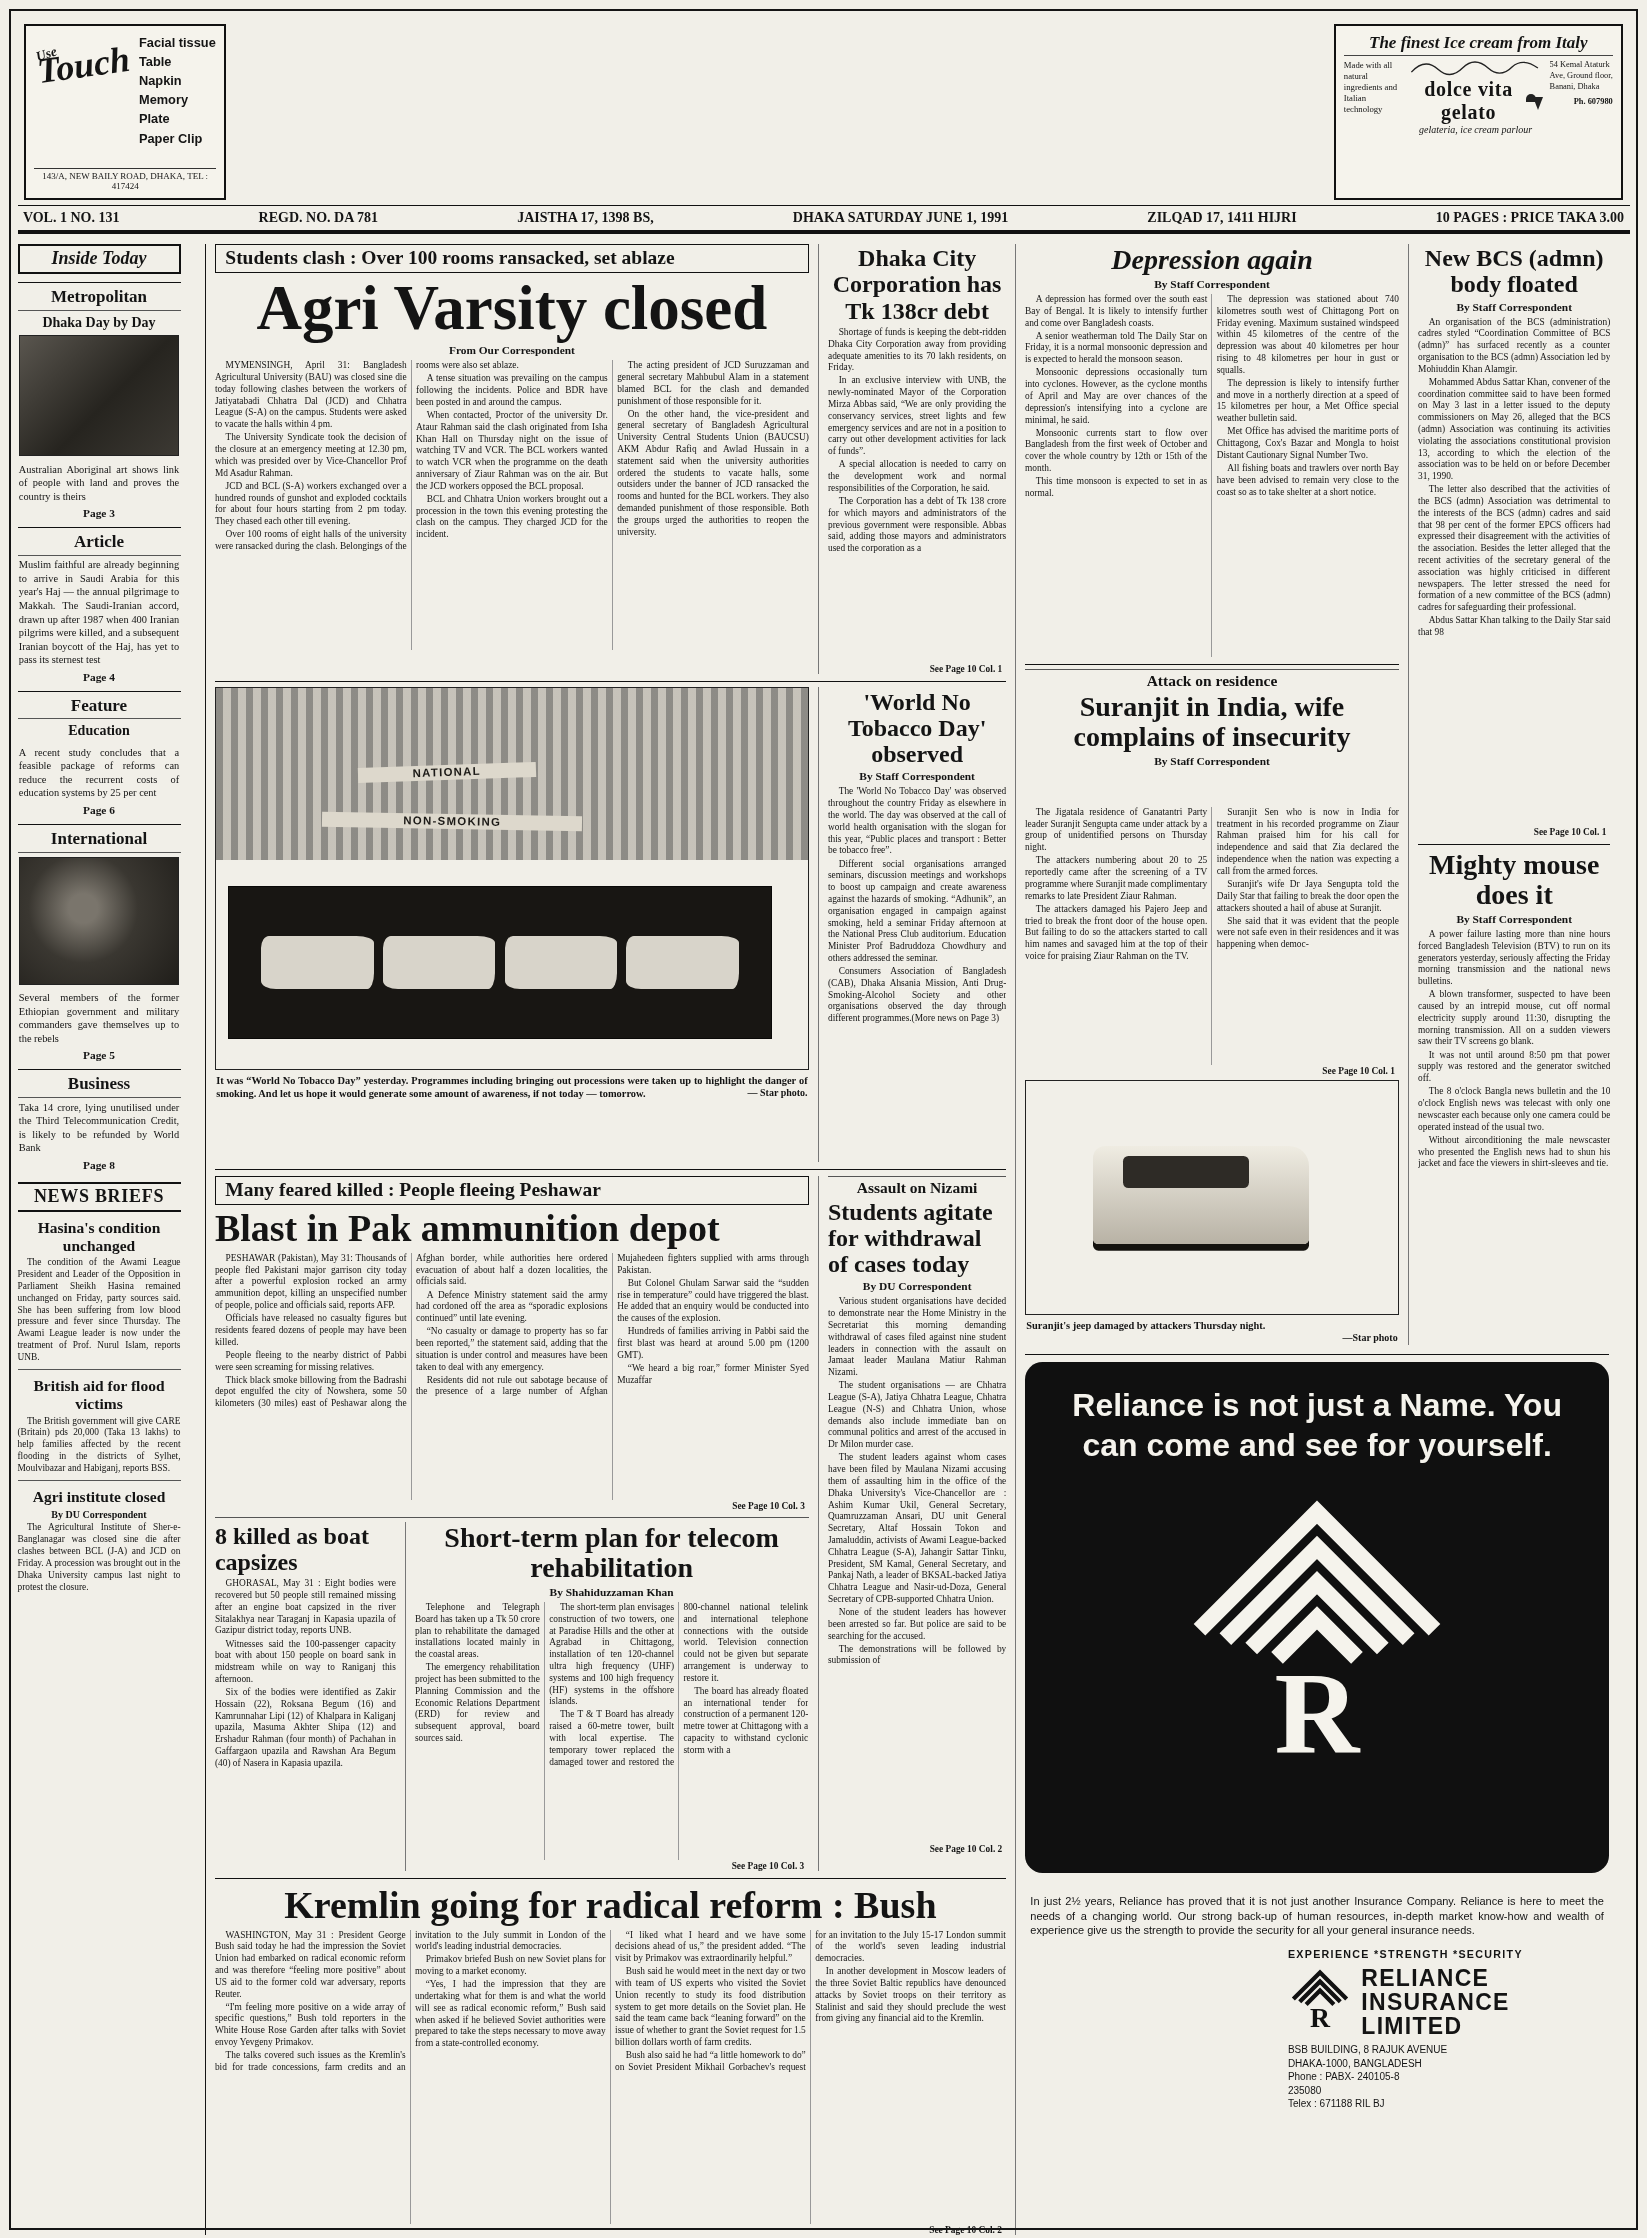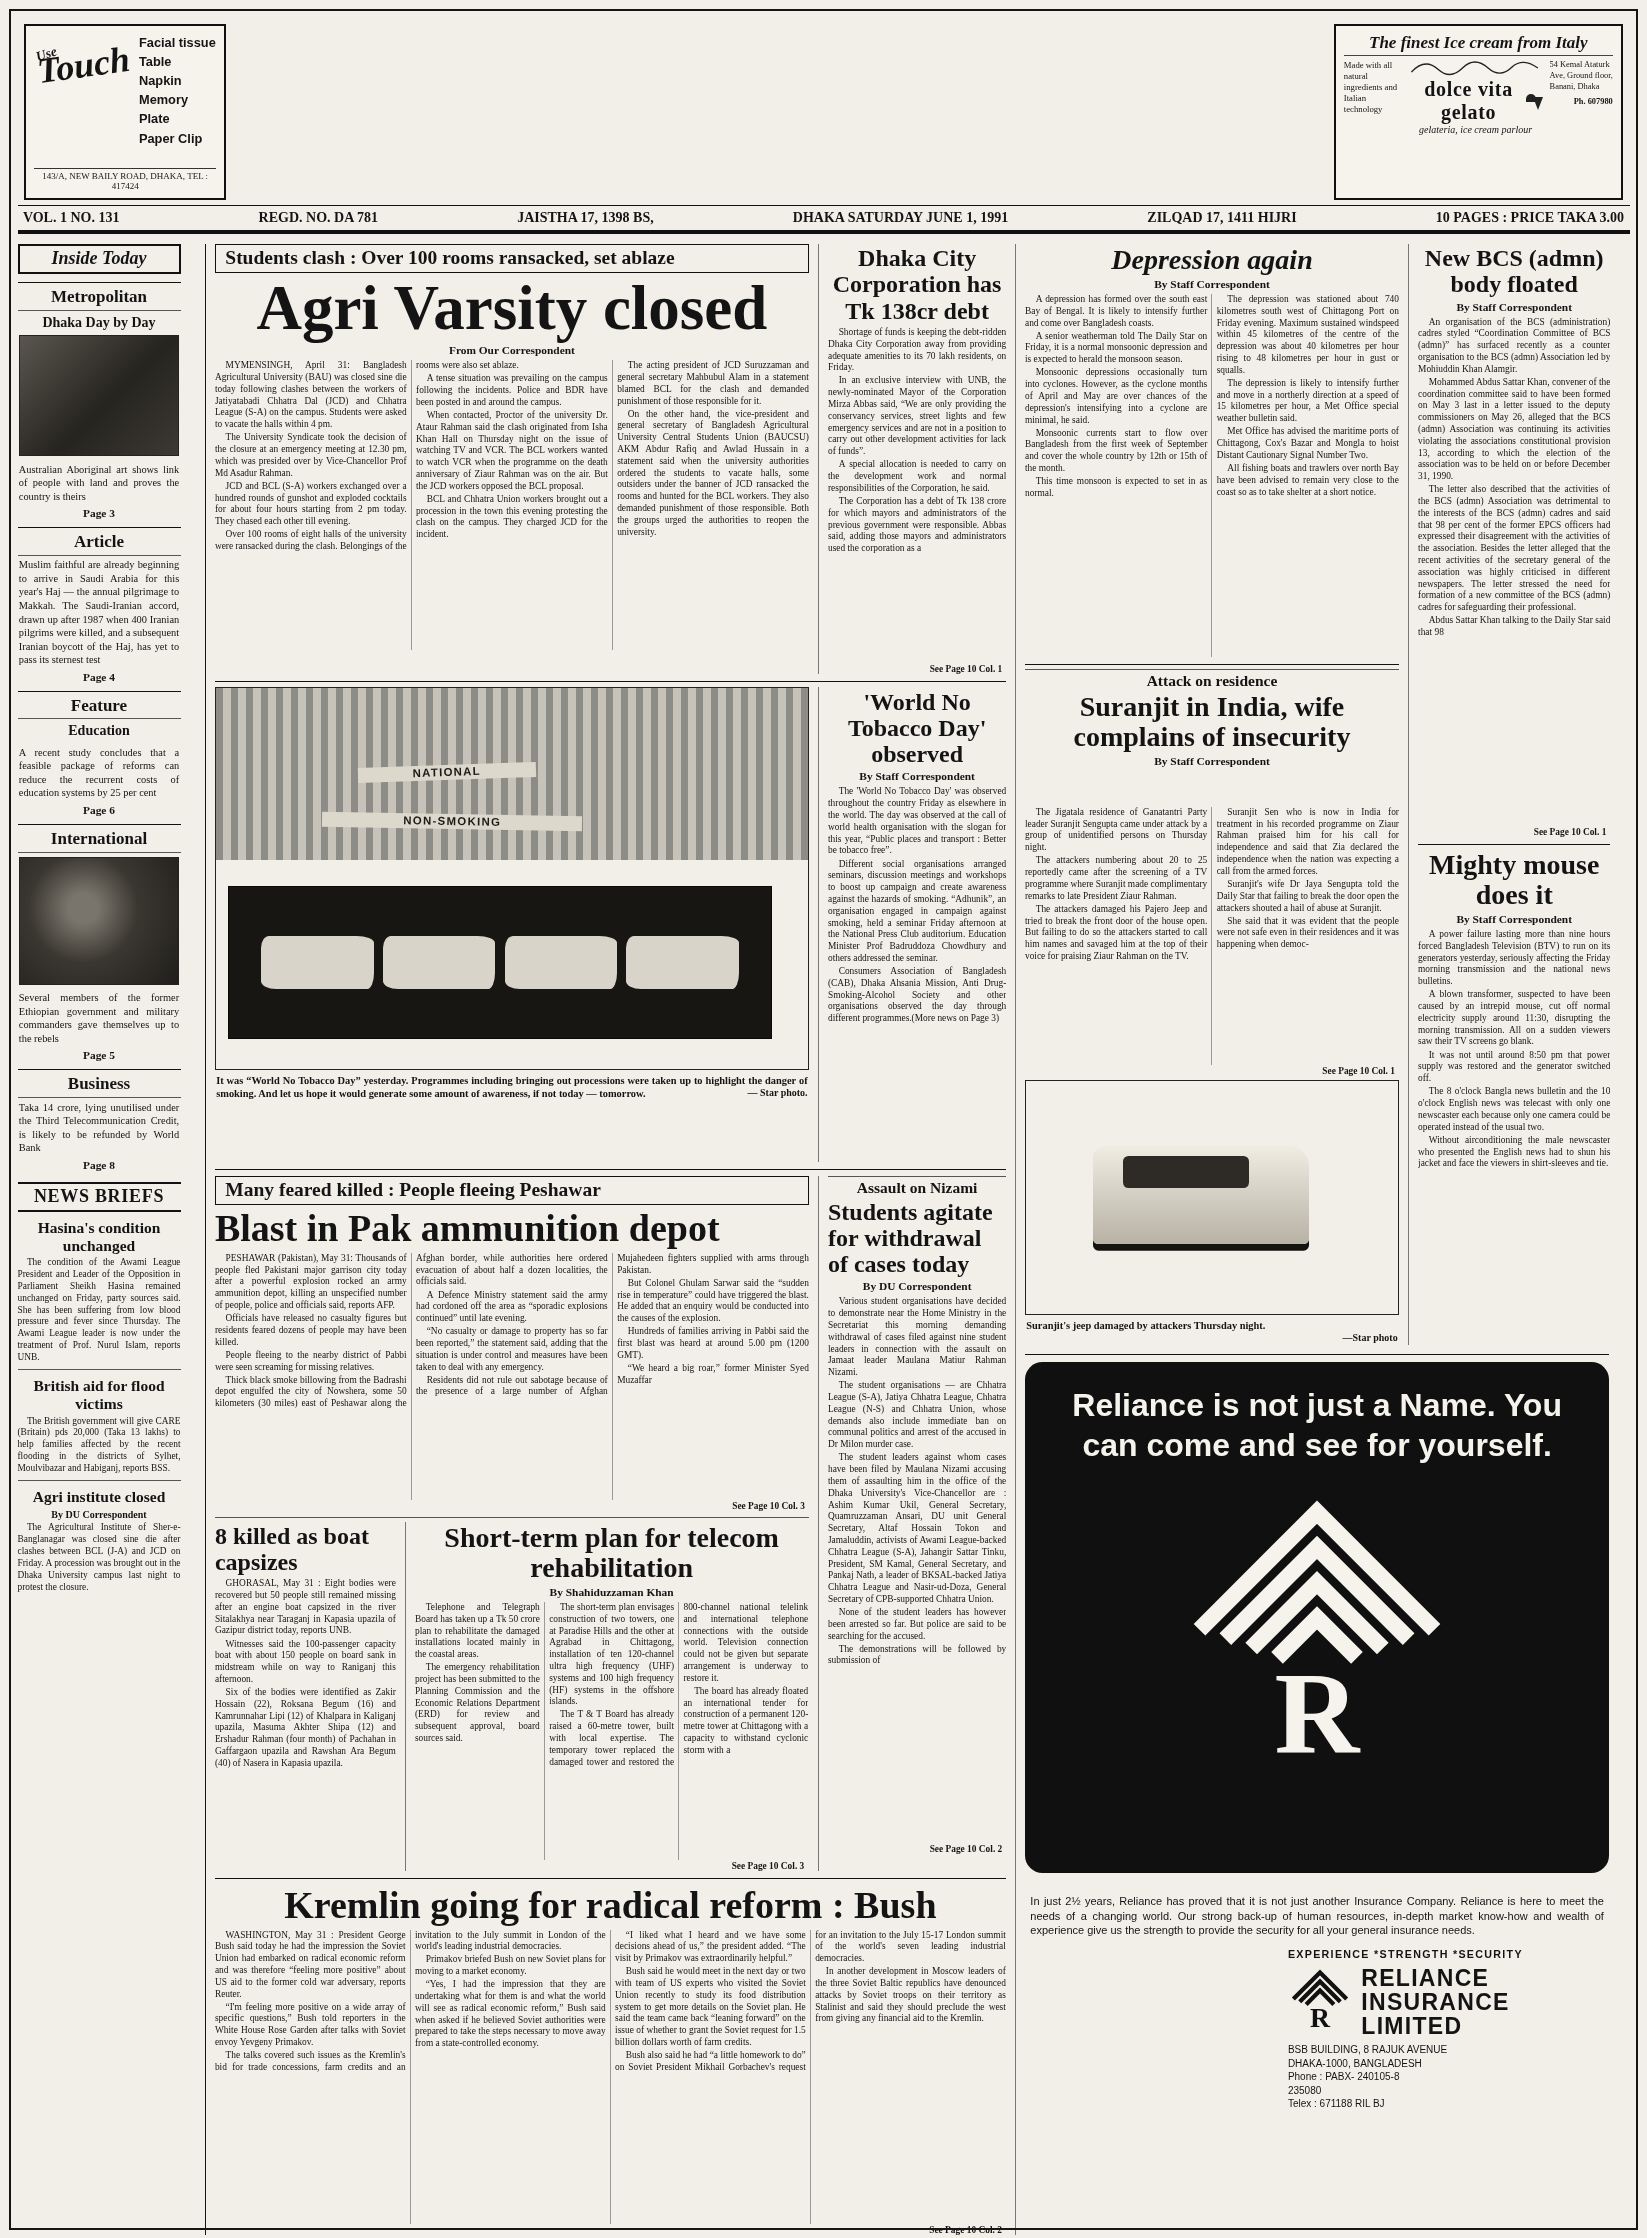--- a/index.html
+++ b/index.html
@@ -378,21 +378,21 @@
       <div class="stripRow">
 
         <div>
           <article>
             <h2 class="hl-lg hl-it">Depression again</h2>
             <div class="byline">By Staff Correspondent</div>
             <div class="art-body cols-2" style="height:363px;">
                 <p>A depression has formed over the south east Bay of Bengal. It is likely to intensify further and come over Bangladesh coasts.</p>
                 <p>A senior weatherman told The Daily Star on Friday, it is a normal monsoonic depression and is expected to herald the monsoon season.</p>
                 <p>Monsoonic depressions occasionally turn into cyclones. However, as the cyclone months of April and May are over chances of the depression's intensifying into a cyclone are minimal, he said.</p>
-                <p>Monsoonic currents start to flow over Bangladesh from the first week of September and cover the whole country by 12th or 15th of the month.</p>
+                <p>Monsoonic currents start to flow over Bangladesh from the first week of October and cover the whole country by 12th or 15th of the month.</p>
                 <p>This time monsoon is expected to set in as normal.</p>
                 <p>The depression was stationed about 740 kilometres south west of Chittagong Port on Friday evening. Maximum sustained windspeed within 45 kilometres of the centre of the depression was about 40 kilometres per hour rising to 48 kilometres per hour in gust or squalls.</p>
                 <p>The depression is likely to intensify further and move in a northerly direction at a speed of 15 kilometres per hour, a Met Office special weather bulletin said.</p>
                 <p>Met Office has advised the maritime ports of Chittagong, Cox's Bazar and Mongla to hoist Distant Cautionary Signal Number Two.</p>
                 <p>All fishing boats and trawlers over north Bay have been advised to remain very close to the coast so as to take shelter at a short notice.</p>
               </div>
           </article>
 
           <article class="sec-div">
             <div class="mini-kicker">Attack on residence</div>

